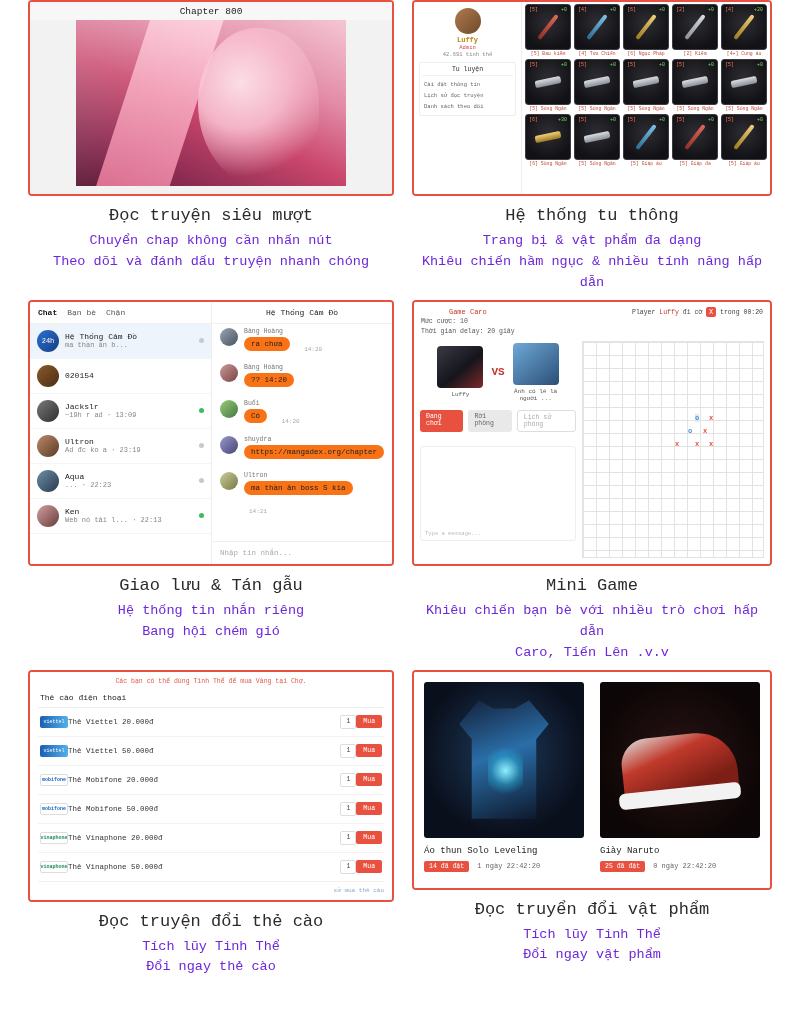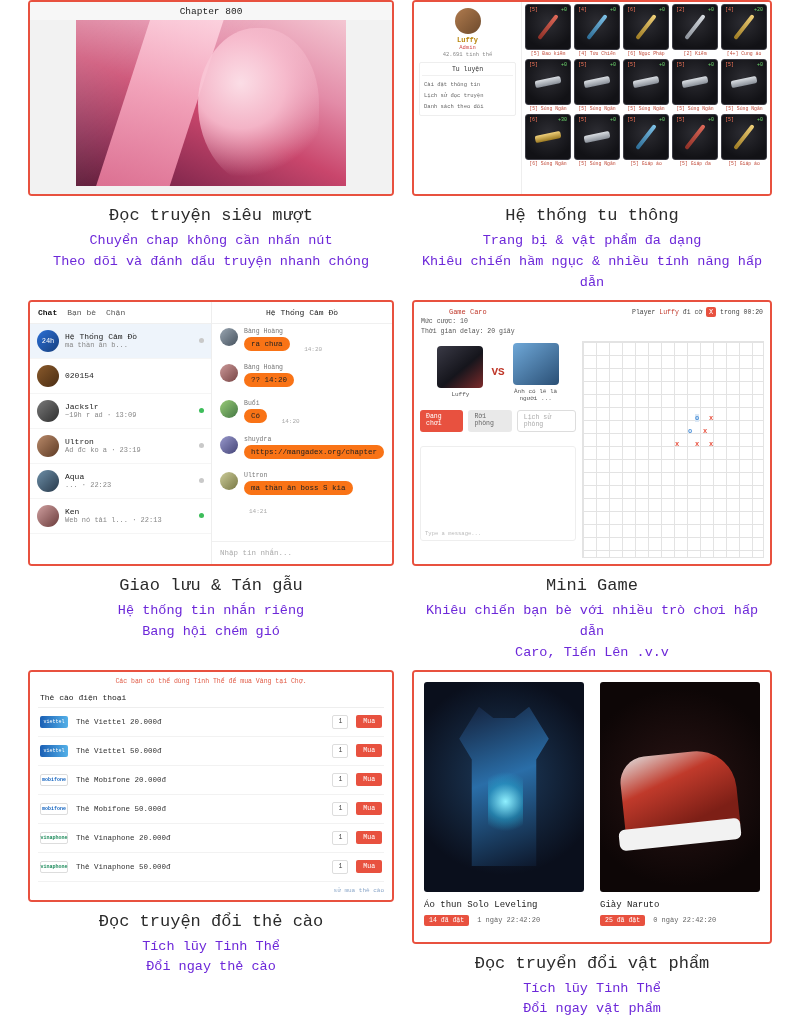--- a/index.html
+++ b/index.html
@@ -182,32 +182,32 @@
   }
   .mk { position:absolute; font-size:7px; font-weight:bold; }
   .mk.o { color:#4a90d9; }
   .mk.x { color:#e8513f; }
   .mk.sel { background:#dbe8f5; }
 
   
   .thecao { height: 228px; background:#fff; padding: 6px 8px; display:flex; flex-direction:column; }
   .tc-note { text-align:center; font-size:6.5px; color:#e05a45; margin-bottom:5px; }
   .tc-title { font-size:8px; color:#222; padding:3px 2px 5px; border-bottom:1px solid #eee; }
-  .tc-row { display:flex; align-items:center; gap:8px; padding:7px 2px; border-bottom:1px solid #f2f2f2;justify-content:center; }
+  .tc-row { display:flex; align-items:center; gap:0; padding:7px 2px; border-bottom:1px solid #f2f2f2;justify-content:center; }
   .tc-logo { width:28px; height:12px; border-radius:2px; font-size:5px; color:#fff; display:flex; align-items:center; justify-content:center; }
   .tc-logo.viettel { background: linear-gradient(90deg,#1a5fb4,#53b0e8); }
   .tc-logo.mobi { background:#fff; color:#1565c0; border:1px solid #ddd; font-weight:bold; }
   .tc-logo.vina { background:#fff; color:#1b8a5a; border:1px solid #ddd; font-weight:bold; }
   .tc-name { flex:1; font-size:7.5px; color:#333; }
   .tc-qty { width:16px; height:14px; border:1px solid #ddd; border-radius:2px; font-size:6.5px; color:#444; display:flex; align-items:center; justify-content:center; }
   .tc-buy { background:#e8513f; color:#fff; font-size:6.5px; border-radius:2px; padding:3px 7px; }
   .tc-foot { margin-top:auto; text-align:right; font-size:6px; color:#8aa6c8; padding-top:5px; }
 
   
-  .vatpham { height: 270px; background:#fff; padding: 10px 10px 16px; display:flex; flex-direction:column; }
+  .vatpham { height: 216px; background:#fff; padding: 10px 10px 16px; display:flex; flex-direction:column; }
   .vp-grid { display:flex; gap: 16px; flex:1; }
   .vp-card { flex:1; display:flex; flex-direction:column; }
   .vp-img { flex:1; border-radius:3px; position:relative; overflow:hidden; }
   .vp-img.shirt { background: radial-gradient(circle at 50% 45%, #1d3b5c 0%, #0a0f1c 70%); }
   .vp-img.shirt:before {
     content:""; position:absolute; left:22%; top:12%; width:56%; height:76%;
     background: linear-gradient(160deg,#14203a,#2a6ea8 45%,#0c1426);
     clip-path: polygon(22% 0, 38% 7%, 62% 7%, 78% 0, 100% 20%, 86% 33%, 86% 100%, 14% 100%, 14% 33%, 0 20%);
   }
   .vp-img.shirt:after {

